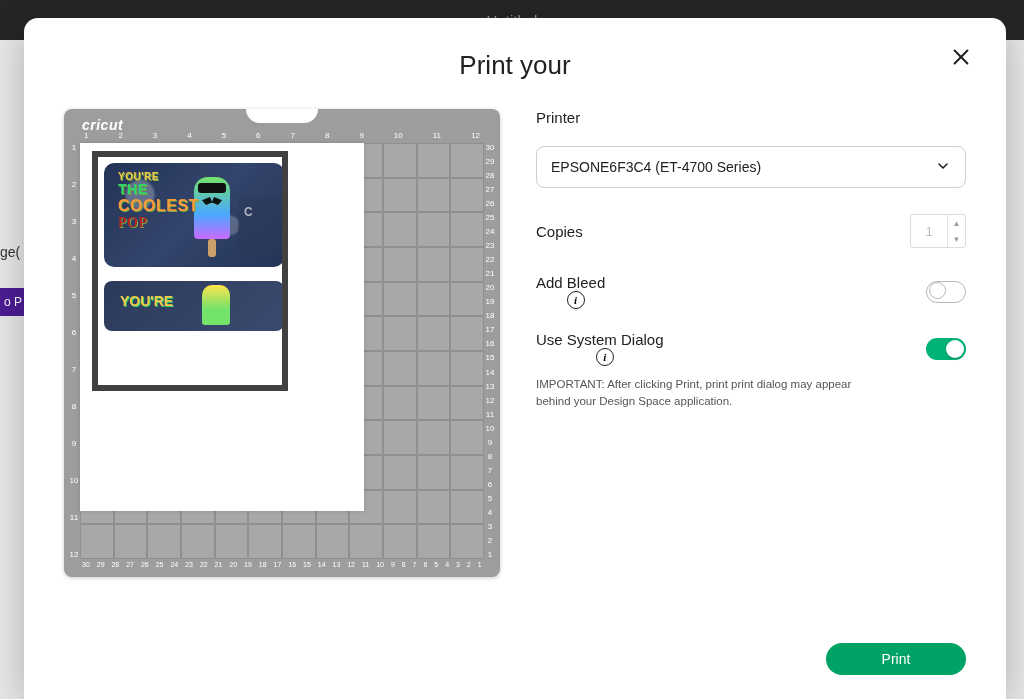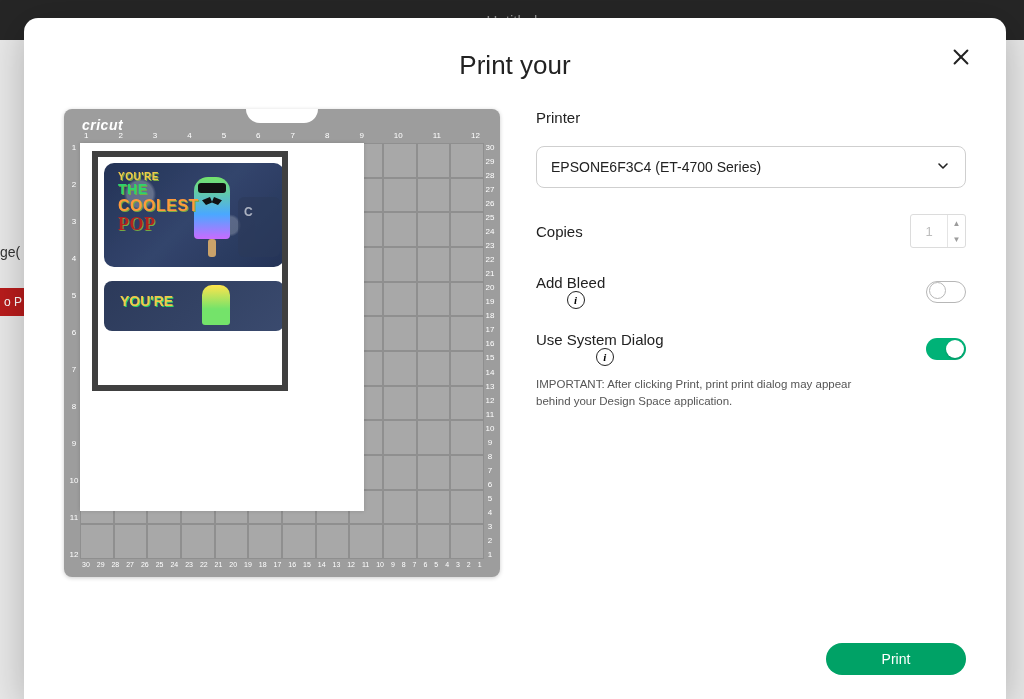--- a/index.html
+++ b/index.html
@@ -1,20 +1,20 @@
 <!DOCTYPE html>
 <html><head>
   <meta charset="utf-8">
   <style>
     * { margin: 0; padding: 0; box-sizing: border-box; }
     body { font-family: -apple-system, BlinkMacSystemFont, "Segoe UI", Helvetica, Arial, sans-serif; background: #f5f5f5; width: 1024px; height: 699px; overflow: hidden; position: relative; }
     .topbar { height: 40px; background: #262626; color: #9b9b9b; display: flex; align-items: center; justify-content: center; font-size: 15px; }
     .page-bg { position: absolute; top: 40px; left: 0; right: 0; bottom: 0; background: #e9e9e9; }
     .left-fragment { position: absolute; top: 204px; left: 0; font-size: 14px; color: #333; }
-    .left-btn { position: absolute; top: 248px; left: 0; height: 28px; background: #b91c1c; color: #fff; font-size: 12px; padding: 0 10px 0 4px; display: flex; align-items: center; }
+    .left-btn { position: absolute; top: 248px; left: 0; height: 28px; background: #4c1d95; color: #fff; font-size: 12px; padding: 0 10px 0 4px; display: flex; align-items: center; }
 
     .modal { position: absolute; left: 24px; right: 18px; top: 18px; bottom: 0; background: #fff; border-radius: 14px 14px 0 0; box-shadow: 0 8px 40px rgba(0,0,0,.25); padding: 32px 40px 24px 40px; display: flex; flex-direction: column; }
     .close-x { position: absolute; top: 28px; right: 34px; cursor: pointer; }
     .close-x svg { width: 22px; height: 22px; }
     h1.dialog-title { font-size: 26px; font-weight: 400; text-align: center; color: #222; margin-bottom: 28px; }
 
     .content { display: flex; gap: 36px; flex: 1; }
 
     
     .mat-wrap { flex: 0 0 436px; }
@@ -29,21 +29,21 @@
     .grid-area { position: absolute; top: 34px; left: 16px; right: 16px; bottom: 18px; background: #a8a8a8; display: grid; grid-template-columns: repeat(12, 1fr); grid-template-rows: repeat(12, 1fr); }
     .grid-area div { border: .5px solid #8f8f8f; }
     .page { position: absolute; top: 34px; left: 16px; width: 284px; height: 368px; background: #fff; box-shadow: 0 0 4px rgba(0,0,0,.15); }
     .page-inner { position: absolute; top: 8px; left: 12px; width: 196px; height: 240px; border: 6px solid #404040; background: #fff; overflow: hidden; }
     .art { position: absolute; }
     .art-bg1 { top: 6px; left: 6px; width: 180px; height: 104px; background: linear-gradient(135deg,#2c3a5a 0%, #3a4a6e 50%, #2c3a5a 100%); border-radius: 10px; filter: contrast(1.1); }
     .art-bg1::after { content:""; position:absolute; inset:0; background: radial-gradient(circle at 20% 30%, rgba(255,255,255,.25) 0 8%, transparent 10%), radial-gradient(circle at 70% 60%, rgba(255,255,255,.2) 0 6%, transparent 8%); border-radius:10px; }
     .art-txt1 { top: 14px; left: 20px; font-weight: 900; font-size: 10px; color: #f2c94c; text-shadow: 1px 1px 0 #7a4; letter-spacing: .5px; line-height: 1.1; }
     .art-txt1 .l2 { color: #2dd46b; font-size: 14px; }
     .art-txt1 .l3 { color: #ff9a3c; font-size: 16px; }
-    .art-txt1 .l4 { color: #b32121; font-size: 18px; font-family: Georgia, serif; }
+    .art-txt1 .l4 { color: #b32121; font-size: 14px; font-family: Georgia, serif; }
     .pop-body { top: 20px; left: 96px; width: 36px; height: 62px; background: linear-gradient(180deg,#74e36a 0%, #4aa8ff 60%, #c96bff 100%); border-radius: 14px 14px 4px 4px; }
     .pop-stick { top: 82px; left: 110px; width: 8px; height: 18px; background: #caa26a; border-radius: 3px; }
     .pop-glasses { top: 26px; left: 100px; width: 28px; height: 10px; background: #111; border-radius: 3px; }
     .pop-mouth { top: 40px; left: 104px; width: 20px; height: 8px; }
     .pop-mouth::before { content:""; position:absolute; width:20px; height:8px; background:#111; clip-path: polygon(0 40%, 40% 0, 50% 60%, 60% 0, 100% 40%, 80% 100%, 50% 70%, 20% 100%); }
     .art-bg2 { top: 124px; left: 6px; width: 180px; height: 50px; background: linear-gradient(135deg,#2c3a5a,#3a4a6e); border-radius: 8px; }
     .art-txt2 { top: 136px; left: 22px; font-weight: 900; font-size: 14px; color: #f2c94c; text-shadow: 1px 1px 0 #2dd46b; }
     .pop2 { top: 128px; left: 104px; width: 28px; height: 40px; background: linear-gradient(180deg,#ffe44d 0%, #74e36a 60%); border-radius: 10px 10px 3px 3px; }
     .extra { top: 40px; left: 140px; width: 42px; height: 60px; background: #2c3a5a; border-radius: 6px; opacity:.6; }
     .extra::after { content: attr(data-text); color:#fff; font-weight:800; font-size:12px; position:absolute; top:8px; left:6px; }

